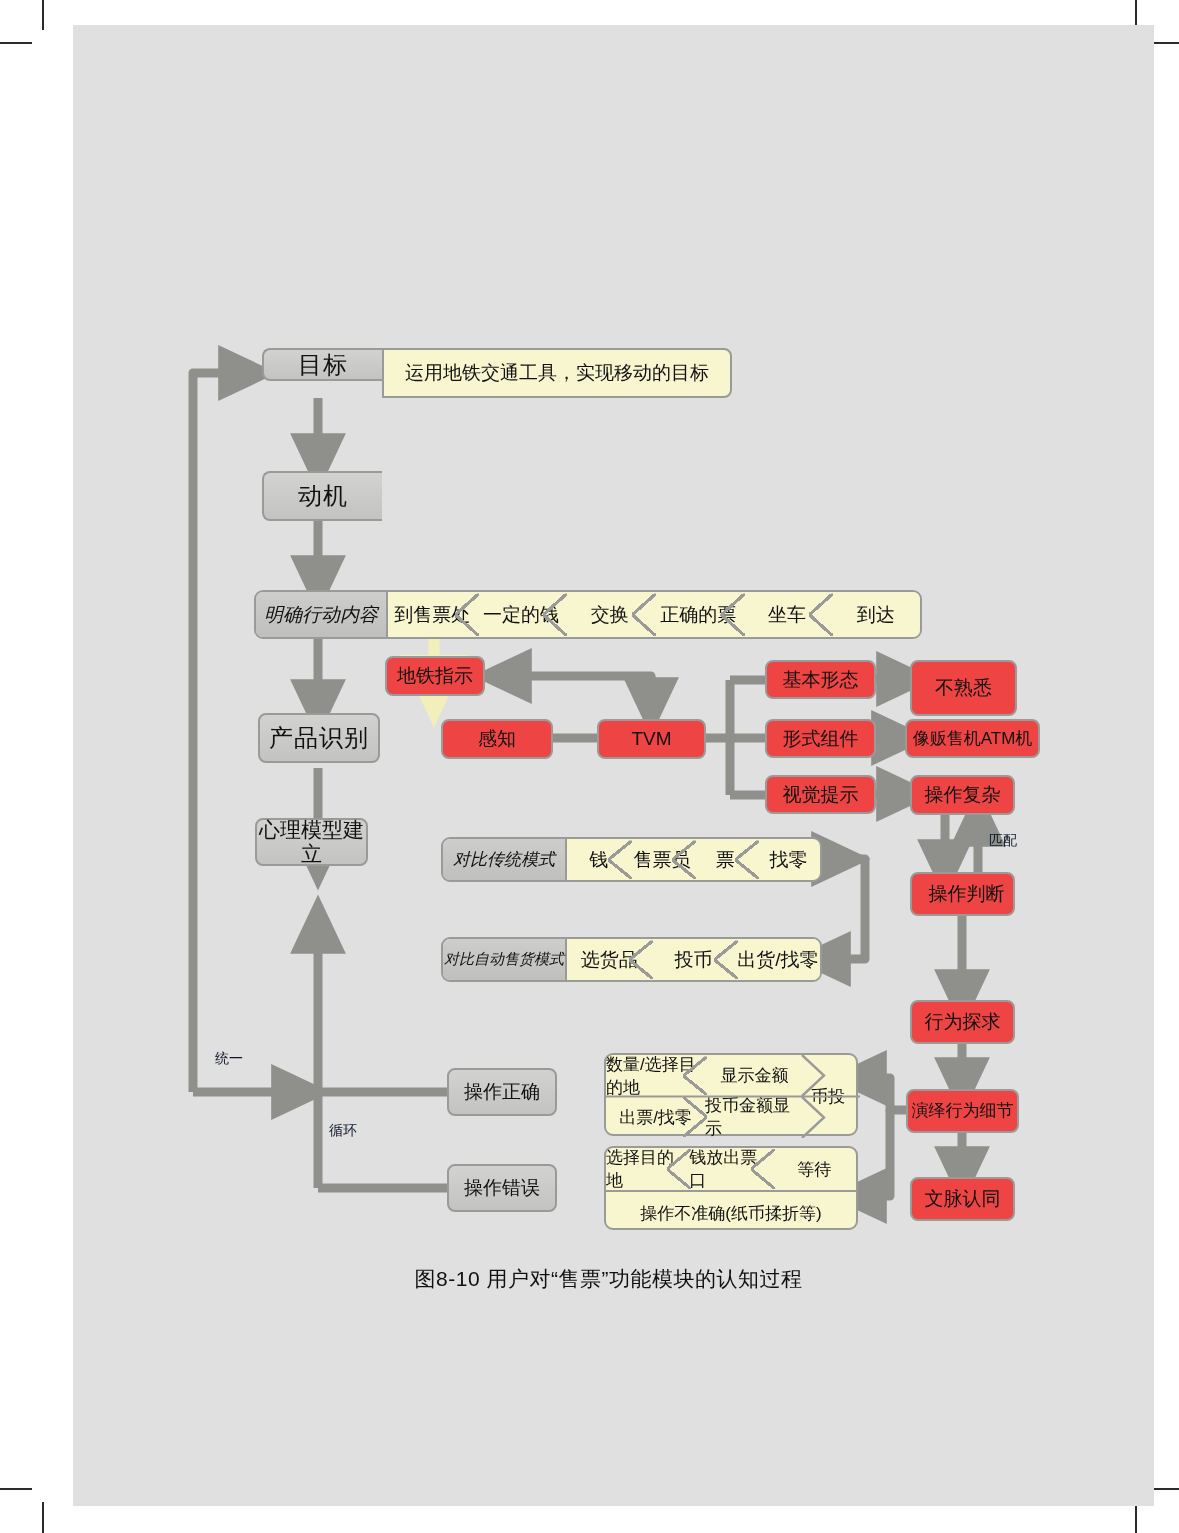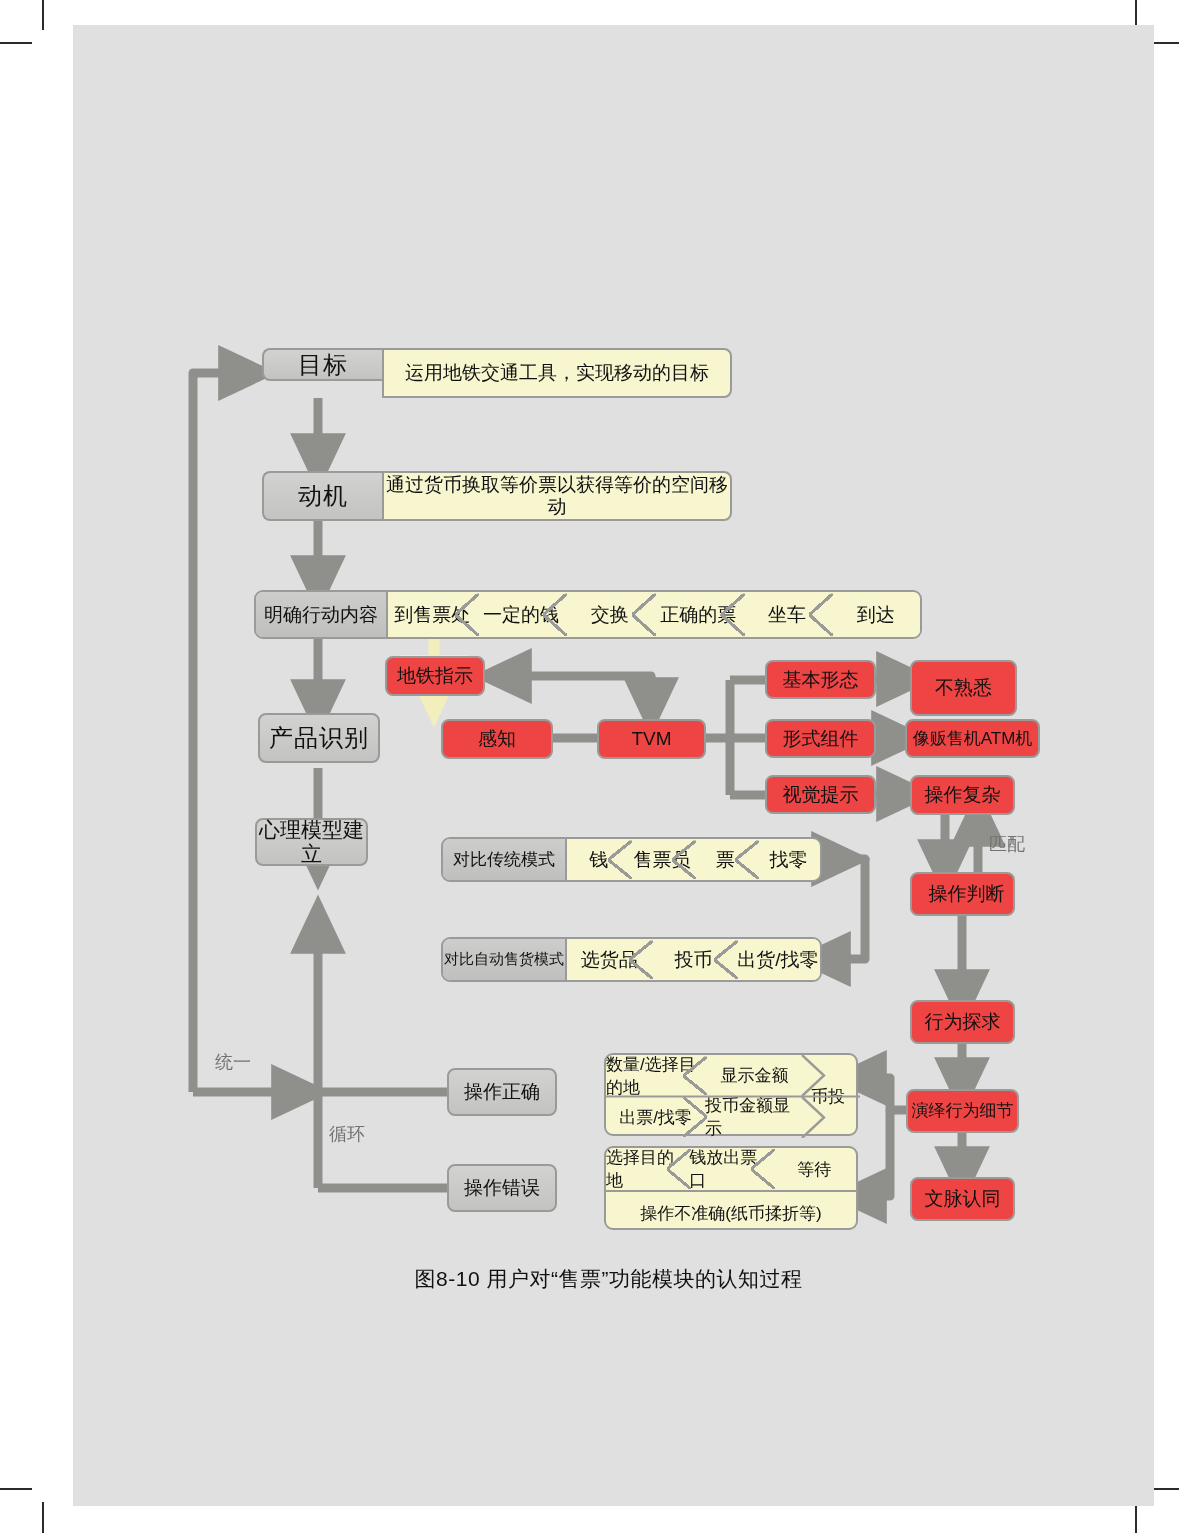--- a/index.html
+++ b/index.html
@@ -17,37 +17,37 @@
   .yellow{background:#f7f6cf;}
   .stage-lbl{font-size:24px;letter-spacing:1px;}
   .stage-lbl.sm{font-size:21px;letter-spacing:0px;}
   .nbox{font-size:19px;}
   .nbox.sm{font-size:17px;}
 
   
   .bar{position:absolute;box-sizing:border-box;border:2px solid #9a9a98;border-radius:9px;display:flex;overflow:hidden;}
   .bar .head{display:flex;align-items:center;justify-content:center;
        background:linear-gradient(180deg,#cdcdcb 0%,#bfbfbd 100%);border-right:2px solid #9a9a98;
-       color:#111;}
+       color:#111;font-style:italic;}
   .bar .chevs{position:relative;flex:1;background:#f7f6cf;display:flex;}
   .chev{position:relative;flex:1;display:flex;align-items:center;justify-content:center;color:#111;}
   .chev + .chev::before{content:"";position:absolute;left:-22px;top:50%;width:24px;height:calc(100% - 2px);
       transform:translateY(-50%);
       background:
         linear-gradient(to bottom right,transparent calc(50% - 1.6px),#9a9a98 calc(50% - 1.6px),#9a9a98 calc(50% + 1.6px),transparent calc(50% + 1.6px)) 0 0/100% 50% no-repeat,
         linear-gradient(to top right,transparent calc(50% - 1.6px),#9a9a98 calc(50% - 1.6px),#9a9a98 calc(50% + 1.6px),transparent calc(50% + 1.6px)) 0 100%/100% 50% no-repeat;}
   .chev.rev + .chev.rev::before{
       background:
         linear-gradient(to bottom left,transparent calc(50% - 1.6px),#9a9a98 calc(50% - 1.6px),#9a9a98 calc(50% + 1.6px),transparent calc(50% + 1.6px)) 0 0/100% 50% no-repeat,
         linear-gradient(to top left,transparent calc(50% - 1.6px),#9a9a98 calc(50% - 1.6px),#9a9a98 calc(50% + 1.6px),transparent calc(50% + 1.6px)) 0 100%/100% 50% no-repeat;}
 
   .plainrow{position:absolute;box-sizing:border-box;border:2px solid #9a9a98;border-radius:9px;
       background:#f7f6cf;display:flex;align-items:center;justify-content:center;color:#111;}
 
-  .edgelbl{position:absolute;font-size:18px;color:#737373;}
+  .edgelbl{position:absolute;font-size:14px;color:#0f172a;}
   .caption{position:absolute;font-size:21px;color:#111;letter-spacing:.5px;}
 </style>
 </head>
 <body>
 
 <div id="page">
 
   <div class="cmark" style="left:42px;top:0;width:2px;height:30px;"></div>
   <div class="cmark" style="left:0;top:42px;width:32px;height:2px;"></div>
   <div class="cmark" style="left:1135px;top:0;width:2px;height:30px;"></div>
@@ -116,21 +116,20 @@
 
       <g fill="none" stroke="#f2efbd" stroke-width="11" stroke-linecap="butt">
         <path d="M434,628 L434,690" marker-end="url(#ahy)"></path>
       </g>
     </svg>
 
     <div class="node gray stage-lbl" style="left:262px;top:348px;width:120px;height:33px;border-radius:8px 0 0 8px;border-right:none;">目标</div>
     <div class="node yellow nbox" style="left:382px;top:348px;width:350px;height:50px;border-radius:0 8px 8px 0;">运用地铁交通工具，实现移动的目标</div>
 
     <div class="node gray stage-lbl" style="left:262px;top:471px;width:120px;height:50px;border-radius:8px 0 0 8px;border-right:none;">动机</div>
-    <div class="node yellow nbox" style="left:382px;top:471px;width:350px;height:50px;border-radius:0 8px 8px 0;">通过货币换取等价票以获得等价的空间移动</div>
 
     <div class="bar" style="left:254px;top:590px;width:668px;height:49px;">
       <div class="head stage-lbl sm" style="width:130px;font-size:19px;">明确行动内容</div>
       <div class="chevs">
         <div class="chev nbox">到售票处</div>
         <div class="chev nbox">一定的钱</div>
         <div class="chev nbox">交换</div>
         <div class="chev nbox">正确的票</div>
         <div class="chev nbox">坐车</div>
         <div class="chev nbox">到达</div>

